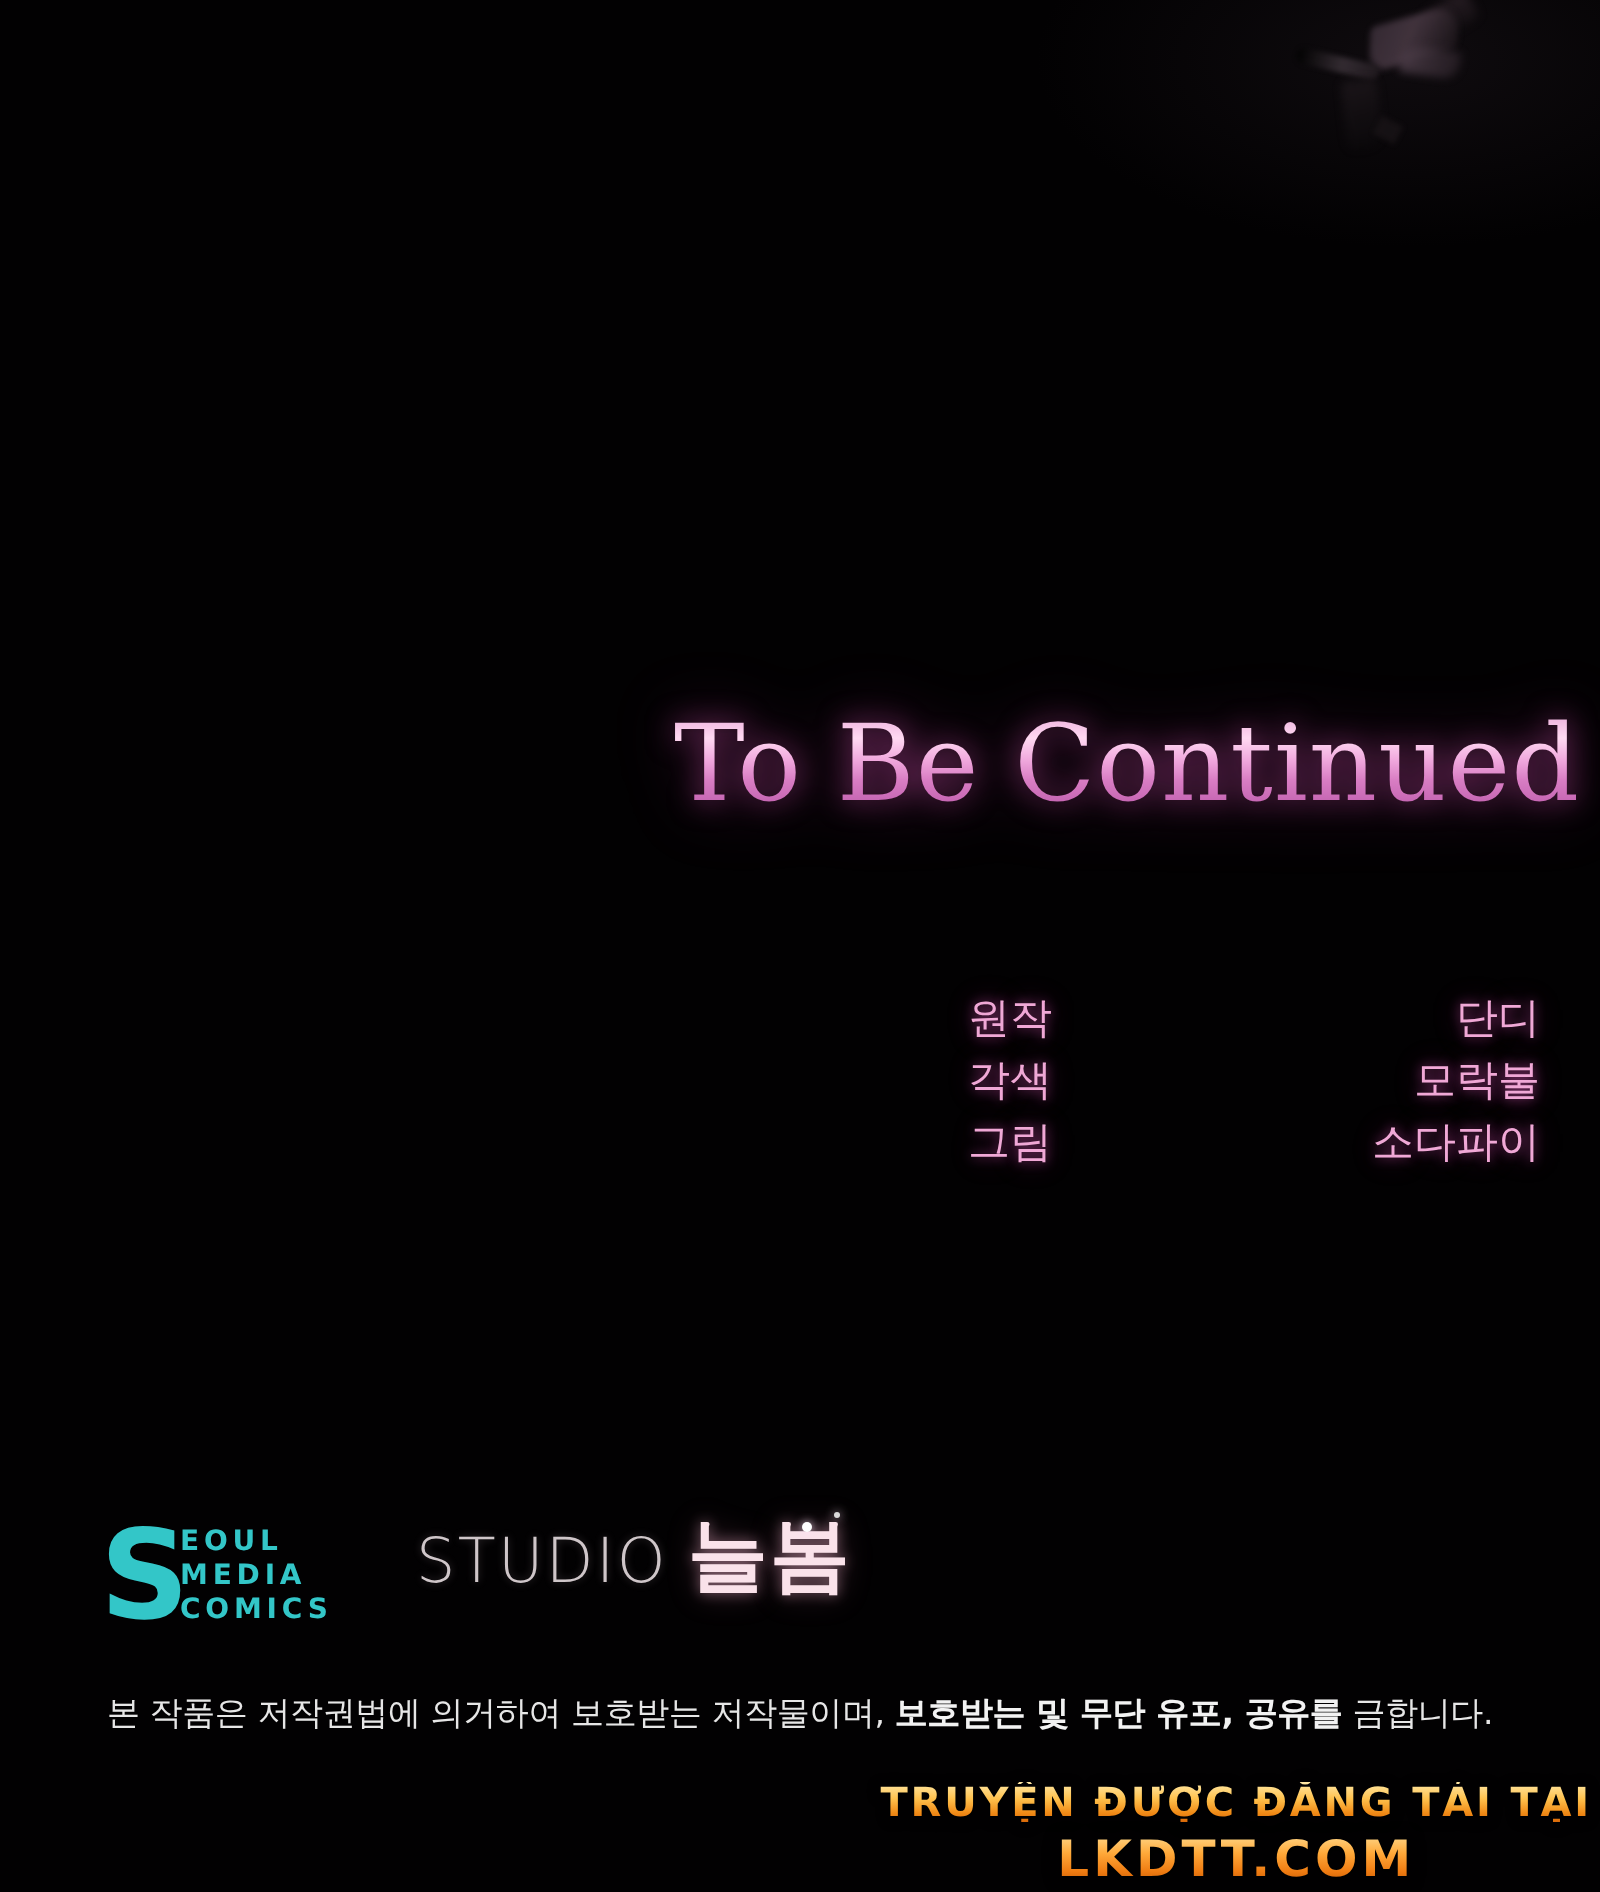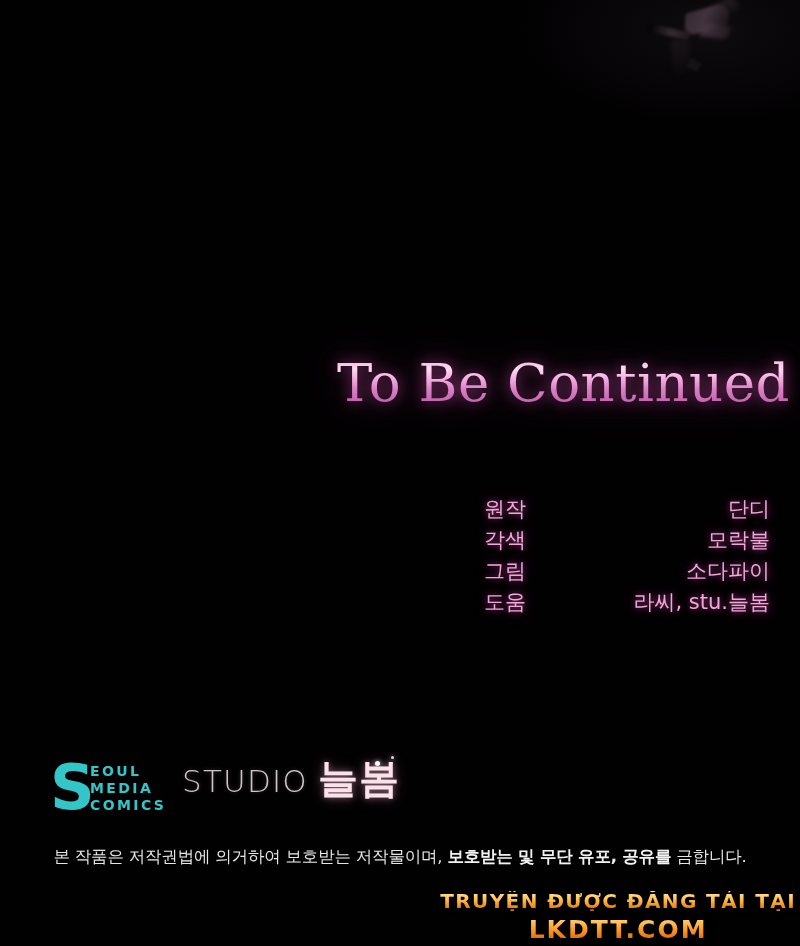--- a/index.html
+++ b/index.html
@@ -184,21 +184,21 @@
     color: #33c6c8;
     letter-spacing: 2.4px;
     line-height: 16px;
     white-space: nowrap;
   }
 
   .studio-logo {
     position: relative;
     display: flex;
     align-items: baseline;
-    margin-left: 8px;
+    margin-left: 34px;
     height: 64px;
   }
   .studio-word {
     position: relative;
     font-family: "DejaVu Sans", "Liberation Sans", sans-serif;
     font-size: 31px;
     font-weight: 300;
     color: #cfc6c9;
     letter-spacing: 1.2px;
     line-height: 44px;
@@ -301,24 +301,20 @@
     <div class="credit-row">
       <span class="credit-label">각색</span>
       <span class="credit-value">모락불</span>
     </div>
 
     <div class="credit-row">
       <span class="credit-label">그림</span>
       <span class="credit-value">소다파이</span>
     </div>
 
-    <div class="credit-row">
-      <span class="credit-label">도움</span>
-      <span class="credit-value">라씨, stu.늘봄</span>
-    </div>
 
   </div>
 
   <div class="logos">
 
     <div class="smc-logo">
       <span class="smc-s">S</span>
       <span class="smc-words">
         <span class="smc-word">EOUL</span>
         <span class="smc-word">MEDIA</span>

